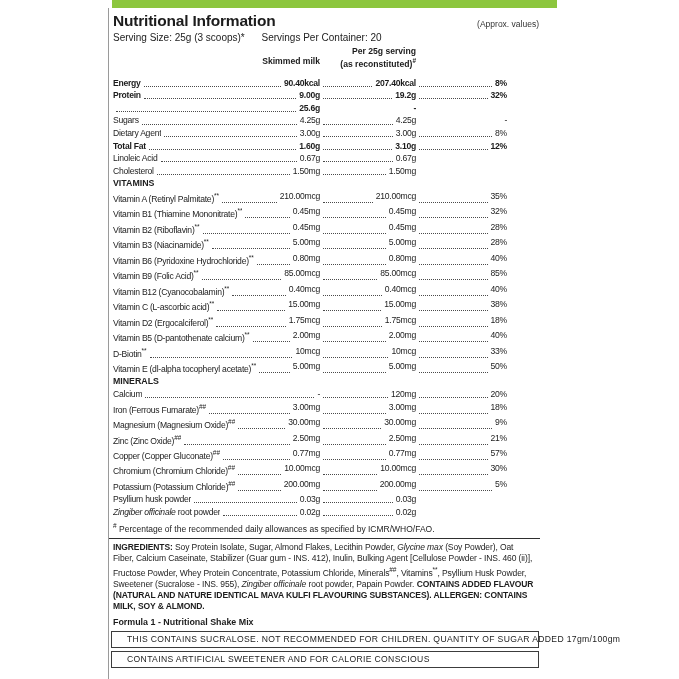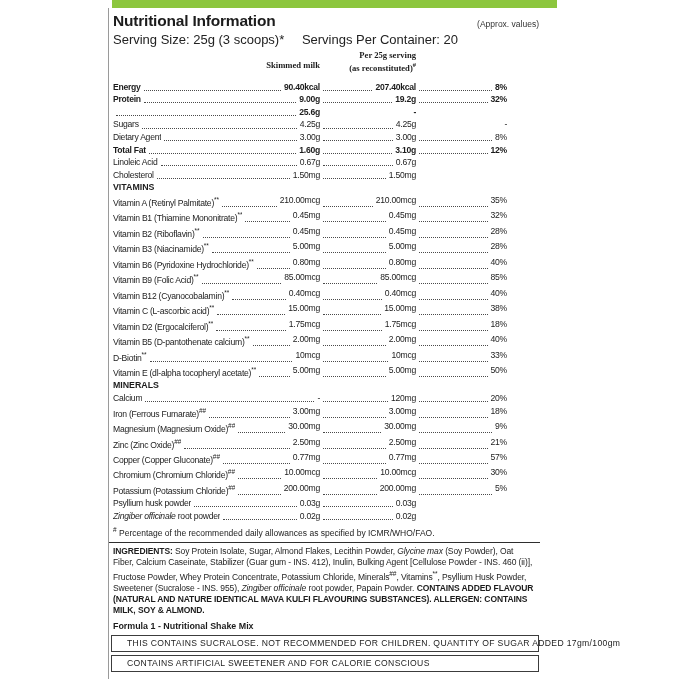--- a/index.html
+++ b/index.html
@@ -15,25 +15,25 @@
   .strip-blue { position:absolute; left:113px; top:430px; width:12px; height:115px; background:#92aec7; border-radius:2px; }
   .strip-yellow { position:absolute; left:114px; top:545px; width:11px; height:42px; background:#f3edca; }
 
   .content { position:absolute; left:108px; top:8px; width:431px; height:671px;
     border-left:1px solid #9a9a9a; background:#ffffff; }
 
   .title-row { display:flex; justify-content:space-between; align-items:flex-end; padding:4px 1px 0 4px; }
   .title { font-size:15.5px; font-weight:700; letter-spacing:-0.2px; }
   .approx { font-size:8.5px; color:#333; padding-bottom:1px; }
 
-  .serving { font-size:13px; padding-left:4px; margin-top:2px; color:#222; }
+  .serving { font-size:10px; padding-left:4px; margin-top:2px; color:#222; }
   .serving .s2 { margin-left:14px; }
 
   .grid3 { display:grid; grid-template-columns:207px 96px 91px; margin:0 32px 0 4px; }
-  .colhead { font-weight:700; font-size:8.6px; line-height:10.4px; margin-top:3px;font-family:Liberation Serif, serif; }
+  .colhead { font-weight:700; font-size:8.6px; line-height:10.4px; margin-top:3px; }
   .colhead .hc { text-align:right; white-space:nowrap; }
 
   .tbody { margin-top:7px; }
   .row { display:grid; grid-template-columns:207px 96px 91px; margin:0 32px 0 4px;
     font-size:8.6px; line-height:12.6px; letter-spacing:-0.25px; }
   .row.b { font-weight:700; }
   .sec { font-weight:700; font-size:8.8px; line-height:12.6px; padding-left:4px; }
   .c { display:flex; min-width:0; }
   .name { white-space:nowrap; overflow:hidden; }
   .dots { flex:1 1 auto; min-width:4px; border-bottom:1px dotted #4a4a4a; margin:0 3px 2.5px 3px; align-self:flex-end; }

